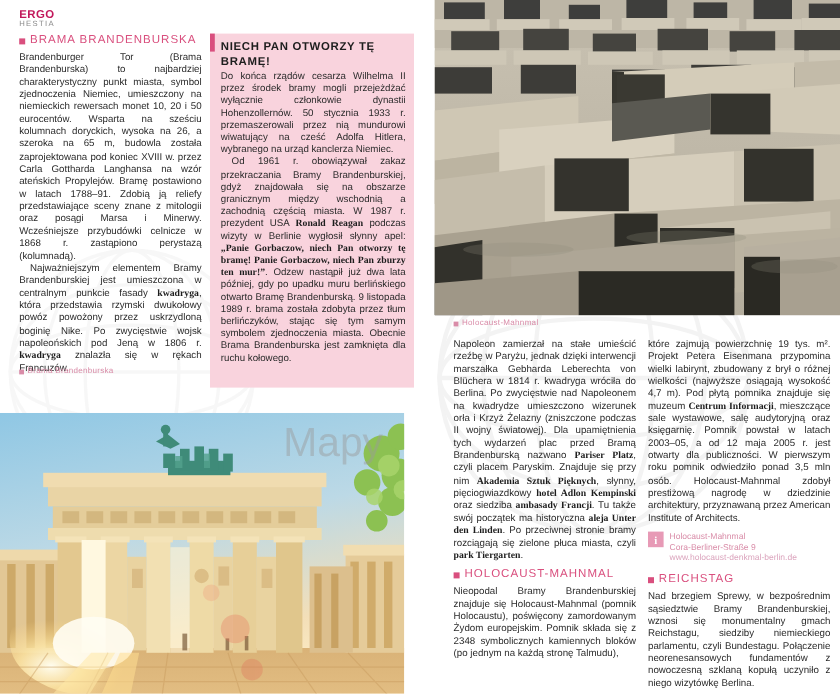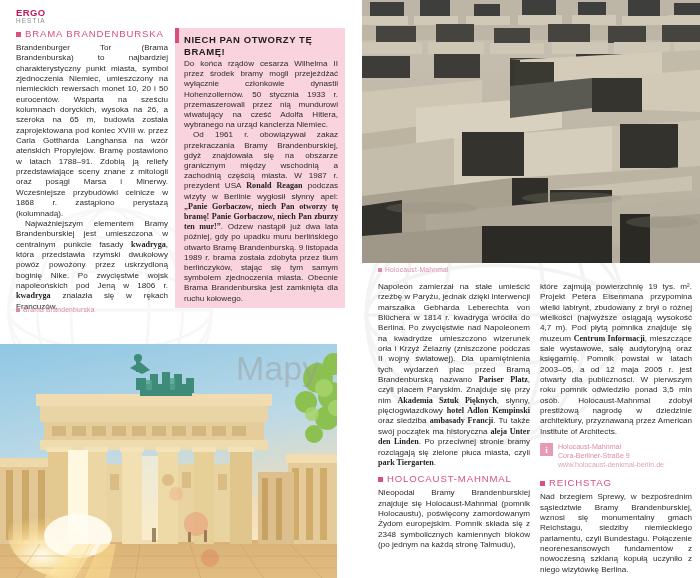--- a/index.html
+++ b/index.html
@@ -64,21 +64,21 @@
     hyphens: auto;
   }
   p.body + p.body { text-indent: 9px; }
   .b { font-weight: bold; color: #1d1d1d; font-family: Liberation Serif, serif; }
 
   
   .pinkbox {
     position: absolute;
     left: 175px; top: 28px; width: 170px;
     background: #f9d3dd;
-    padding: 6px 7px 4px 9px;
+    padding: 6px 7px 19px 9px;
     z-index: 3;
   }
   .pinkbox::before {
     content: "";
     position: absolute; left: 0; top: 0;
     width: 4px; height: 15px; background: #d94f7e;
   }
   .pinkbox h3 {
     font-size: 9.5px; font-weight: bold; letter-spacing: .55px;
     color: #1d1d1d; line-height: 11.5px; margin-bottom: 2px;

